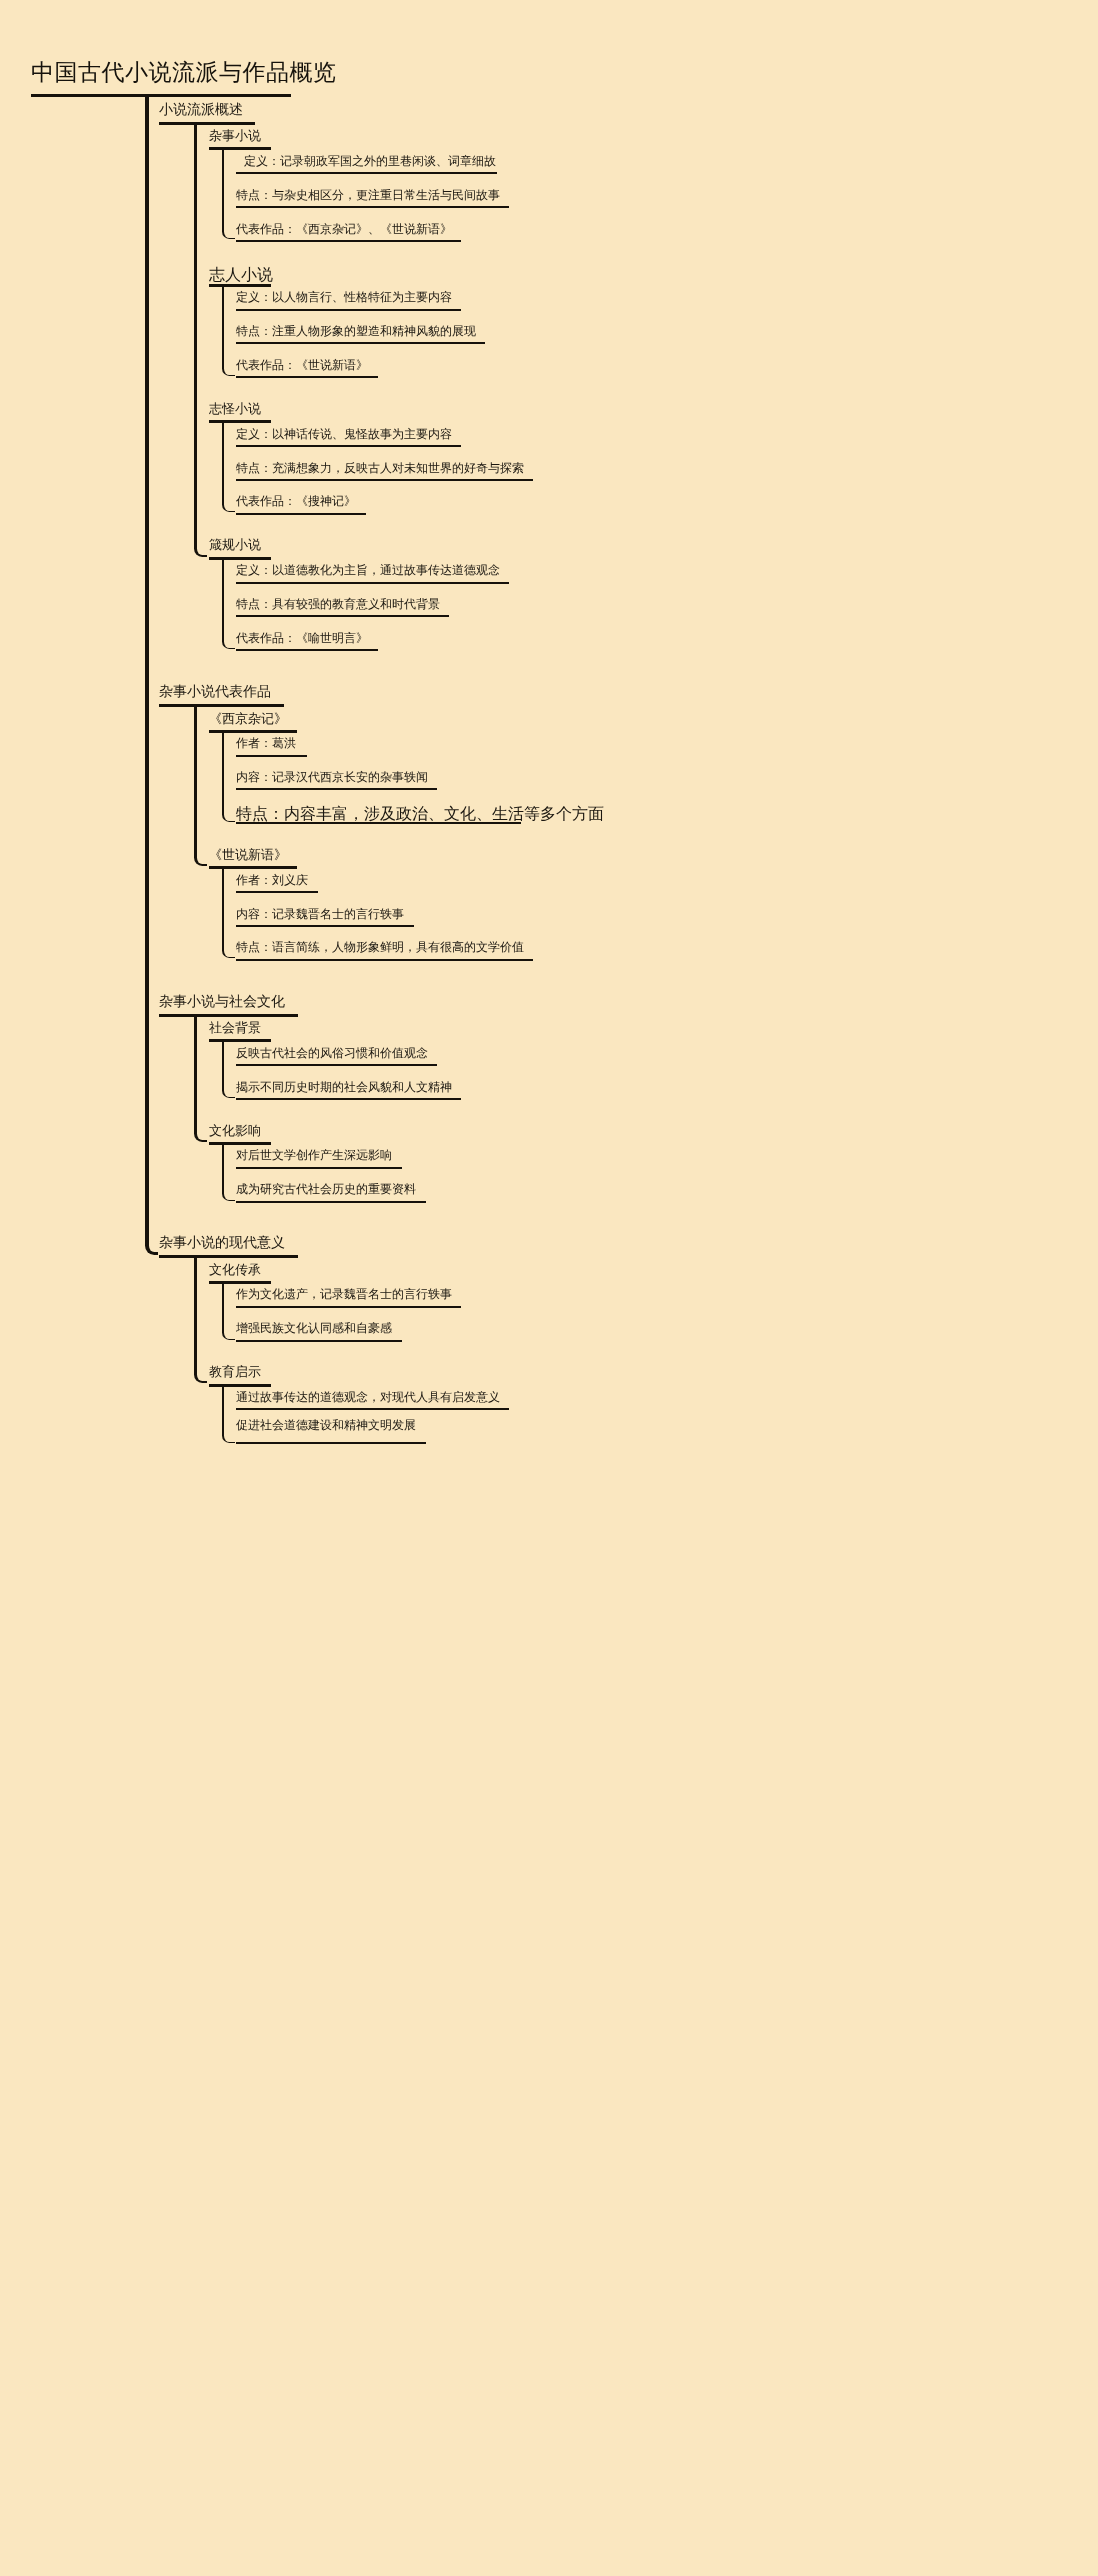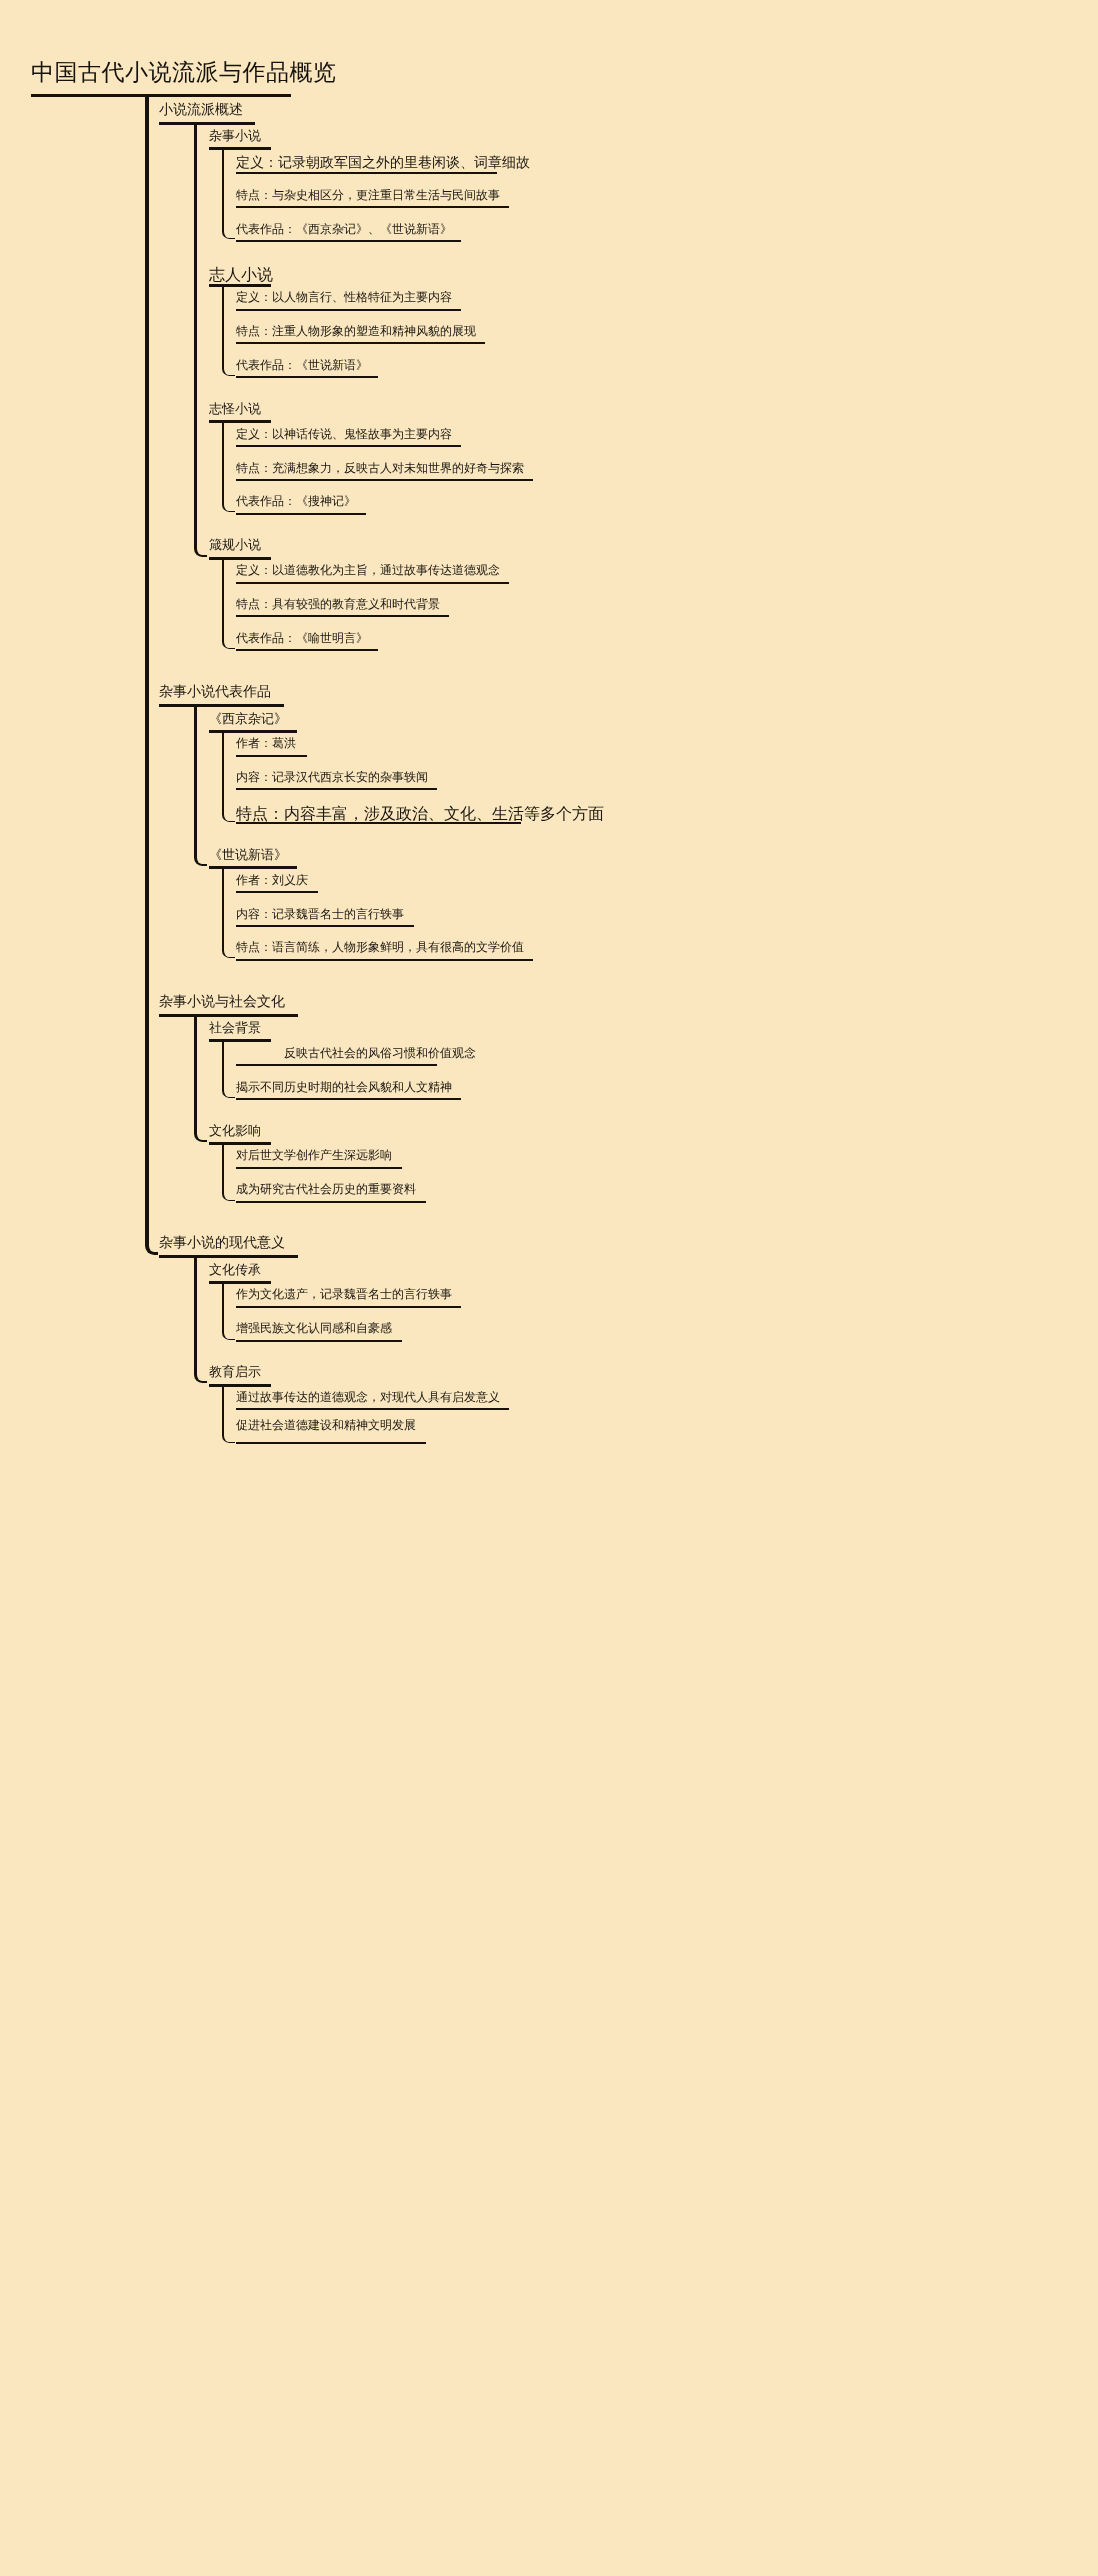--- a/index.html
+++ b/index.html
@@ -95,21 +95,21 @@
 
   <div id="tree-layer">
       <div class="node lvl1" style="left: 159px; top: 102px; font-size: 14px;">
         <span class="label">小说流派概述</span>
       </div>
       <div class="rule" style="left: 159px; top: 122px; width: 96px; height: 2.7px;"></div>
       <div class="node lvl2" style="left: 209px; top: 129px; font-size: 13px;">
         <span class="label">杂事小说</span>
       </div>
       <div class="rule" style="left: 209px; top: 147px; width: 62px; height: 2.7px;"></div>
-      <div class="node lvl3" style="left: 236px; top: 155px; font-size: 14px;">
+      <div class="node lvl3" style="left: 244px; top: 155px; font-size: 12px;">
         <span class="label">定义：记录朝政军国之外的里巷闲谈、词章细故</span>
       </div>
       <div class="rule" style="left: 236px; top: 172px; width: 261px; height: 1.8px;"></div>
       <div class="node lvl3" style="left: 236px; top: 189px; font-size: 12px;">
         <span class="label">特点：与杂史相区分，更注重日常生活与民间故事</span>
       </div>
       <div class="rule" style="left: 236px; top: 206px; width: 273px; height: 1.8px;"></div>
       <div class="node lvl3" style="left: 236px; top: 223px; font-size: 12px;">
         <span class="label">代表作品：《西京杂记》、《世说新语》</span>
       </div>
@@ -207,21 +207,21 @@
       <div class="elbow w3" style="left: 222px; top: 866px; height: 92px; width: 13px;"></div>
       <div class="elbow w4" style="left: 194px; top: 704px; height: 162px; width: 13px;"></div>
       <div class="node lvl1" style="left: 159px; top: 994px; font-size: 14px;">
         <span class="label">杂事小说与社会文化</span>
       </div>
       <div class="rule" style="left: 159px; top: 1014px; width: 139px; height: 2.7px;"></div>
       <div class="node lvl2" style="left: 209px; top: 1021px; font-size: 13px;">
         <span class="label">社会背景</span>
       </div>
       <div class="rule" style="left: 209px; top: 1039px; width: 62px; height: 2.7px;"></div>
-      <div class="node lvl3" style="left: 236px; top: 1047px; font-size: 12px; margin-left: 48px;">
+      <div class="node lvl3" style="left: 236px; top: 1047px; font-size: 12px;">
         <span class="label">反映古代社会的风俗习惯和价值观念</span>
       </div>
       <div class="rule" style="left: 236px; top: 1064px; width: 201px; height: 1.8px;"></div>
       <div class="node lvl3" style="left: 236px; top: 1081px; font-size: 12px;">
         <span class="label">揭示不同历史时期的社会风貌和人文精神</span>
       </div>
       <div class="rule" style="left: 236px; top: 1098px; width: 225px; height: 1.8px;"></div>
       <div class="elbow w3" style="left: 222px; top: 1039px; height: 59px; width: 13px;"></div>
       <div class="node lvl2" style="left: 209px; top: 1124px; font-size: 13px;">
         <span class="label">文化影响</span>

